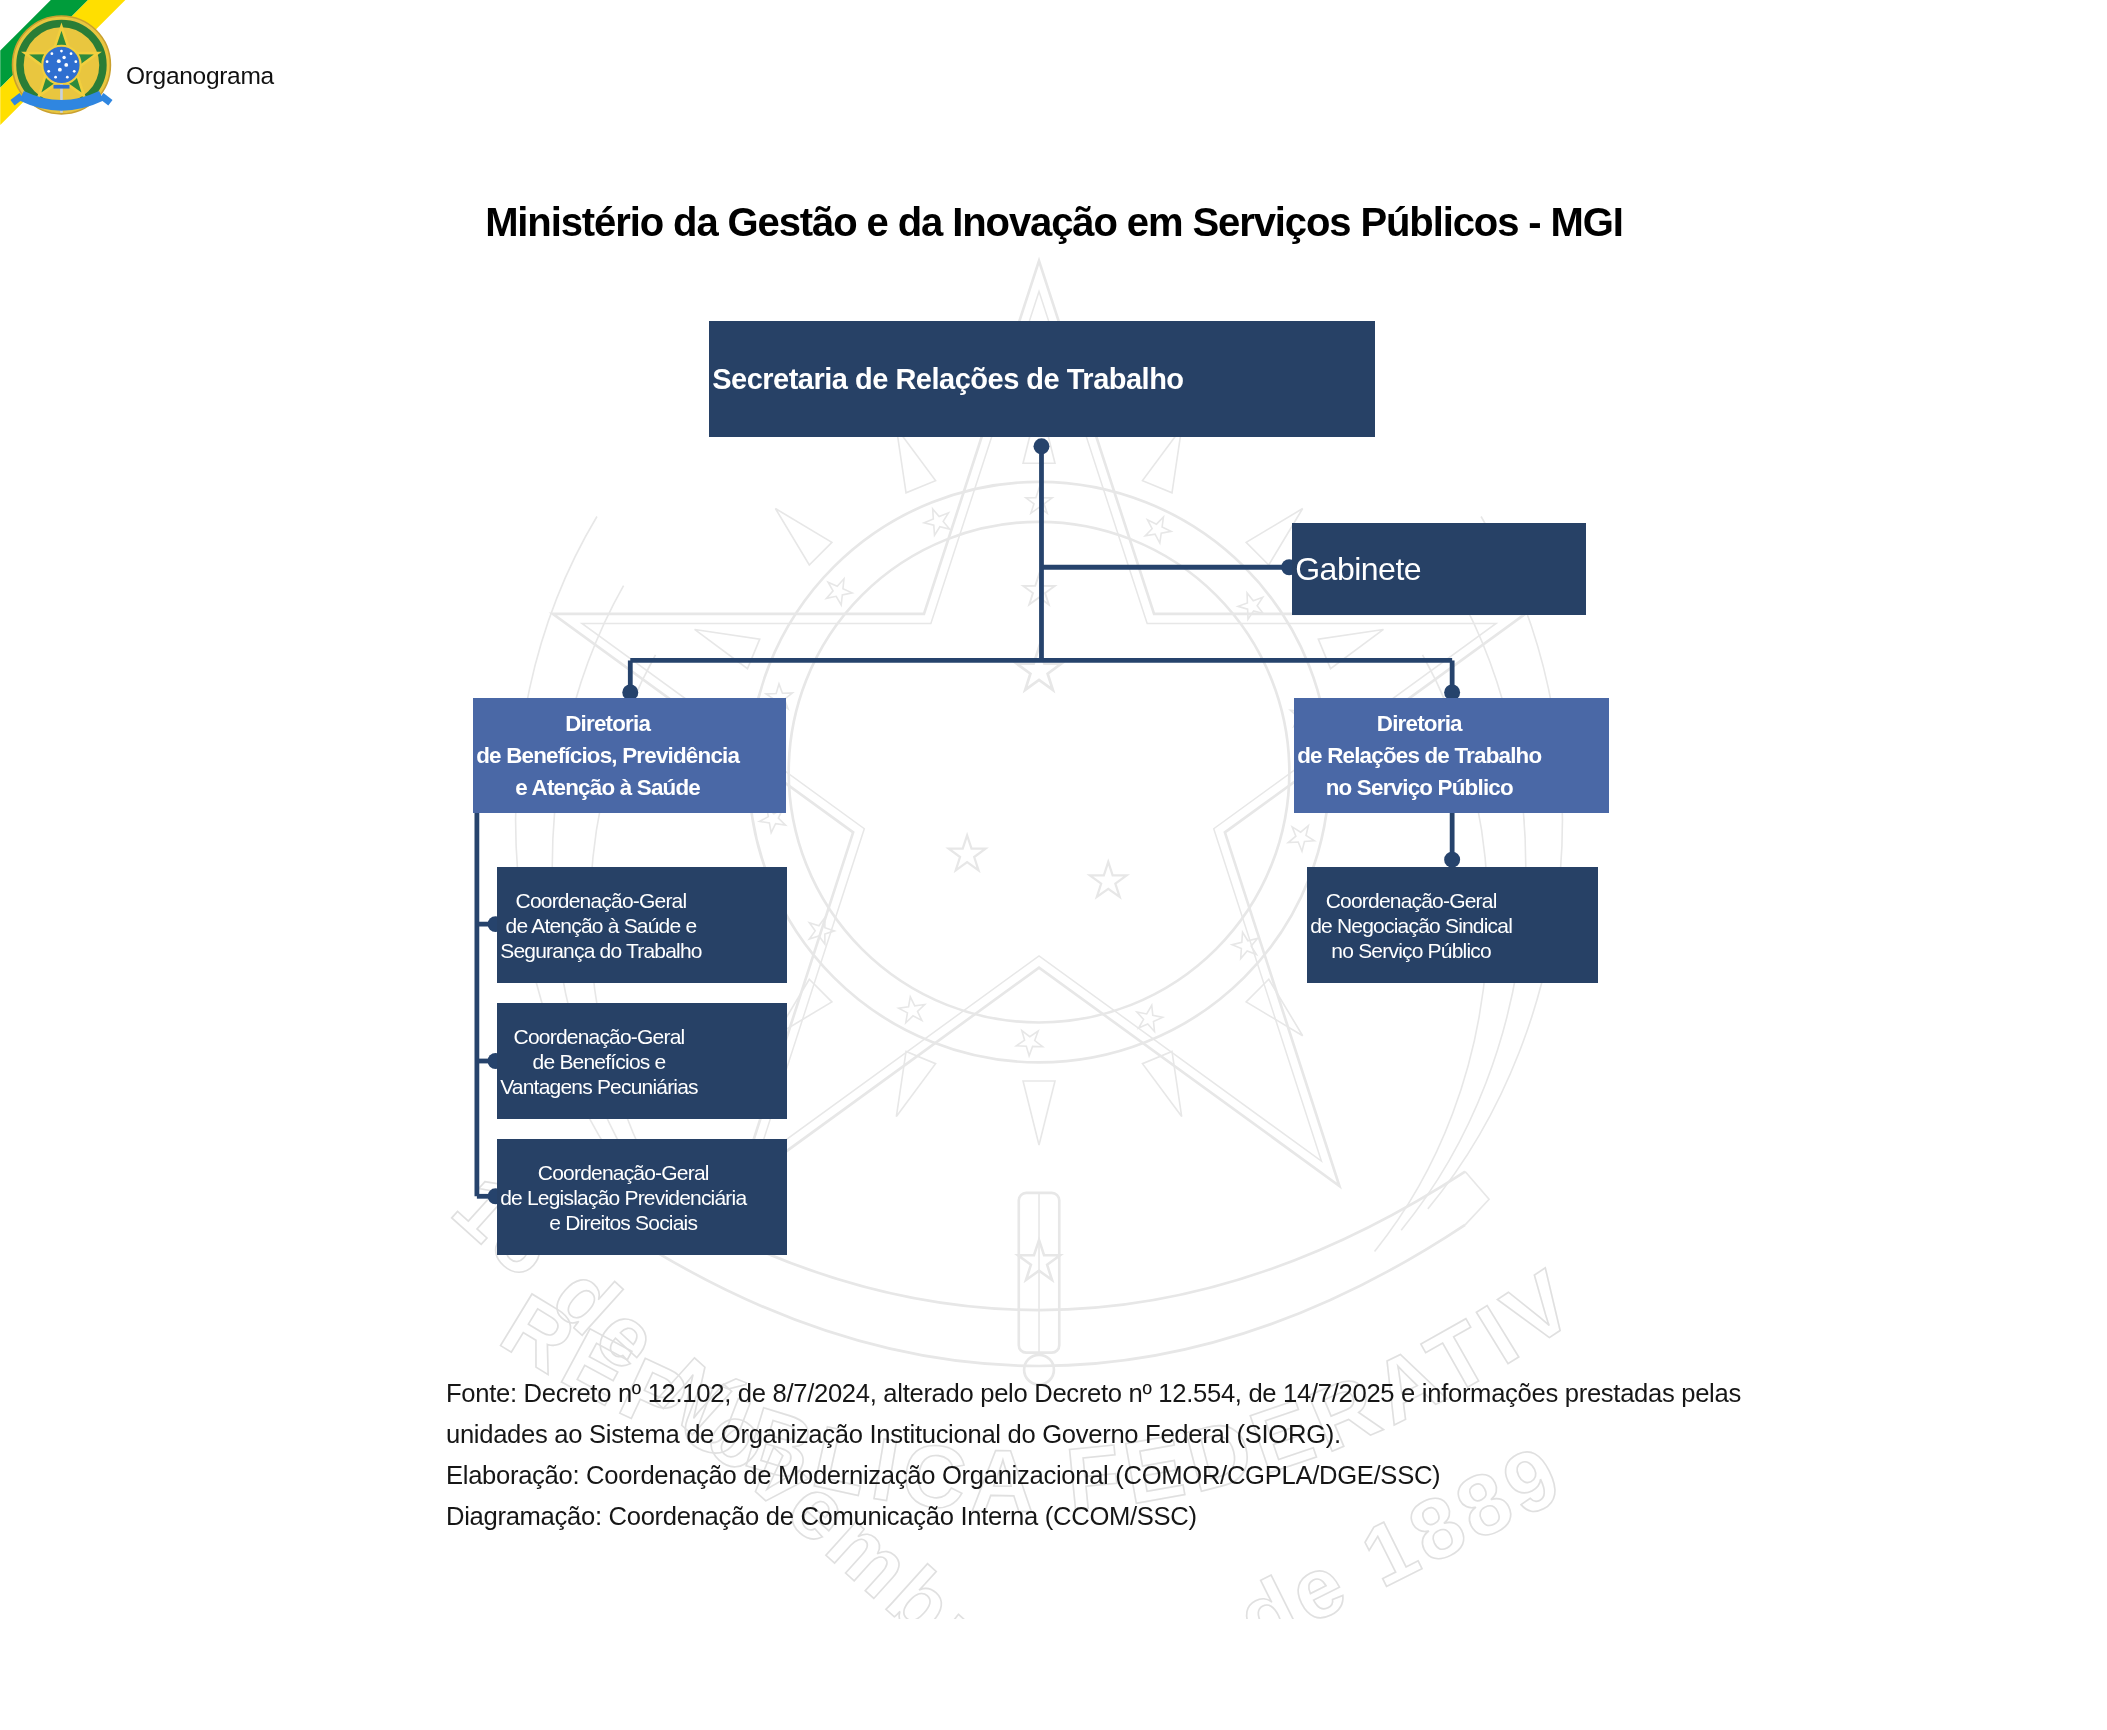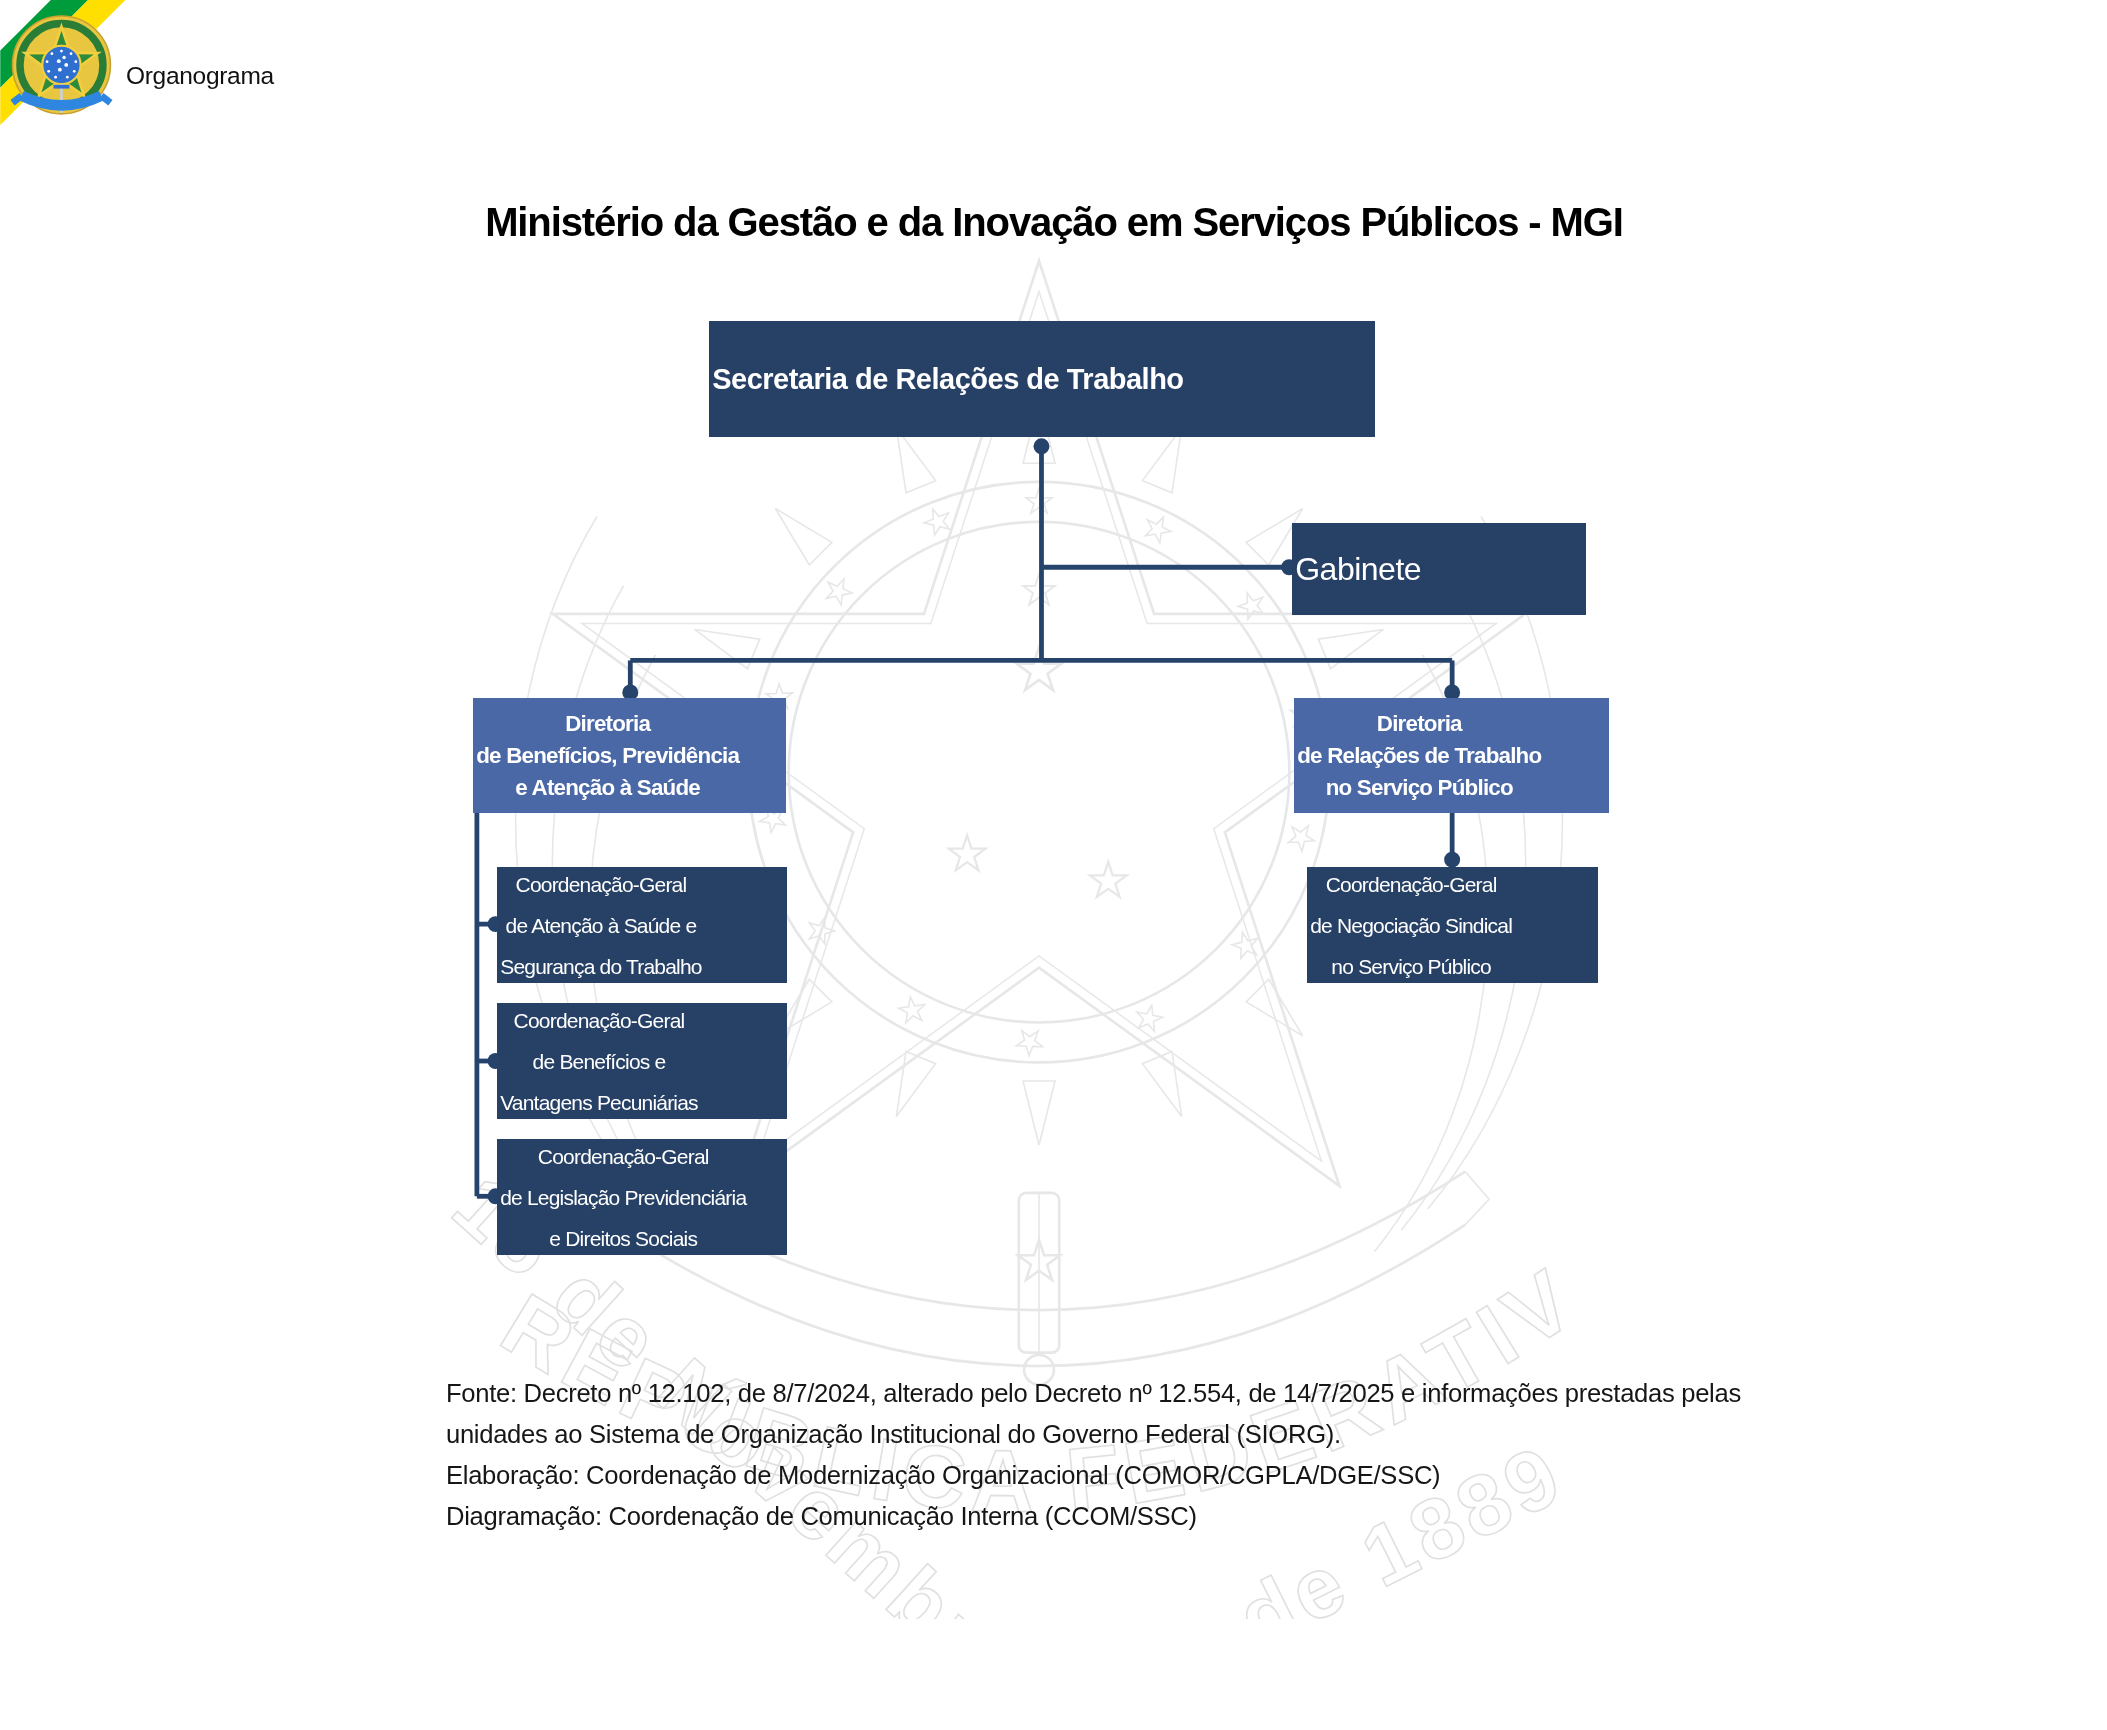--- a/index.html
+++ b/index.html
@@ -48,21 +48,21 @@
     display:flex;align-items:center;justify-content:flex-start;
     text-align:center;color:#ffffff;
     padding:3.2px;
   }
   .box.dark{background:var(--box-dark);}
   .box.medium{background:var(--box-medium);}
   .box-label{white-space:pre-line;}
   .lbl-secretaria{font-size:29px;font-weight:bold;letter-spacing:-0.5px;}
   .lbl-gabinete{font-size:32px;letter-spacing:-0.5px;}
   .lbl-diretoria{font-size:22.4px;font-weight:bold;line-height:32px;letter-spacing:-0.8px;}
-  .lbl-coord{font-size:21px;line-height:41px;letter-spacing:-0.8px;}
+  .lbl-coord{font-size:21px;line-height:25px;letter-spacing:-0.8px;}
   
   .footer{
     position:absolute;left:446px;top:1373px;
     font-size:25.6px;line-height:41px;color:var(--footer-text);
     letter-spacing:-0.3px;
   }
 </style>
 </head>
 <body>
 

